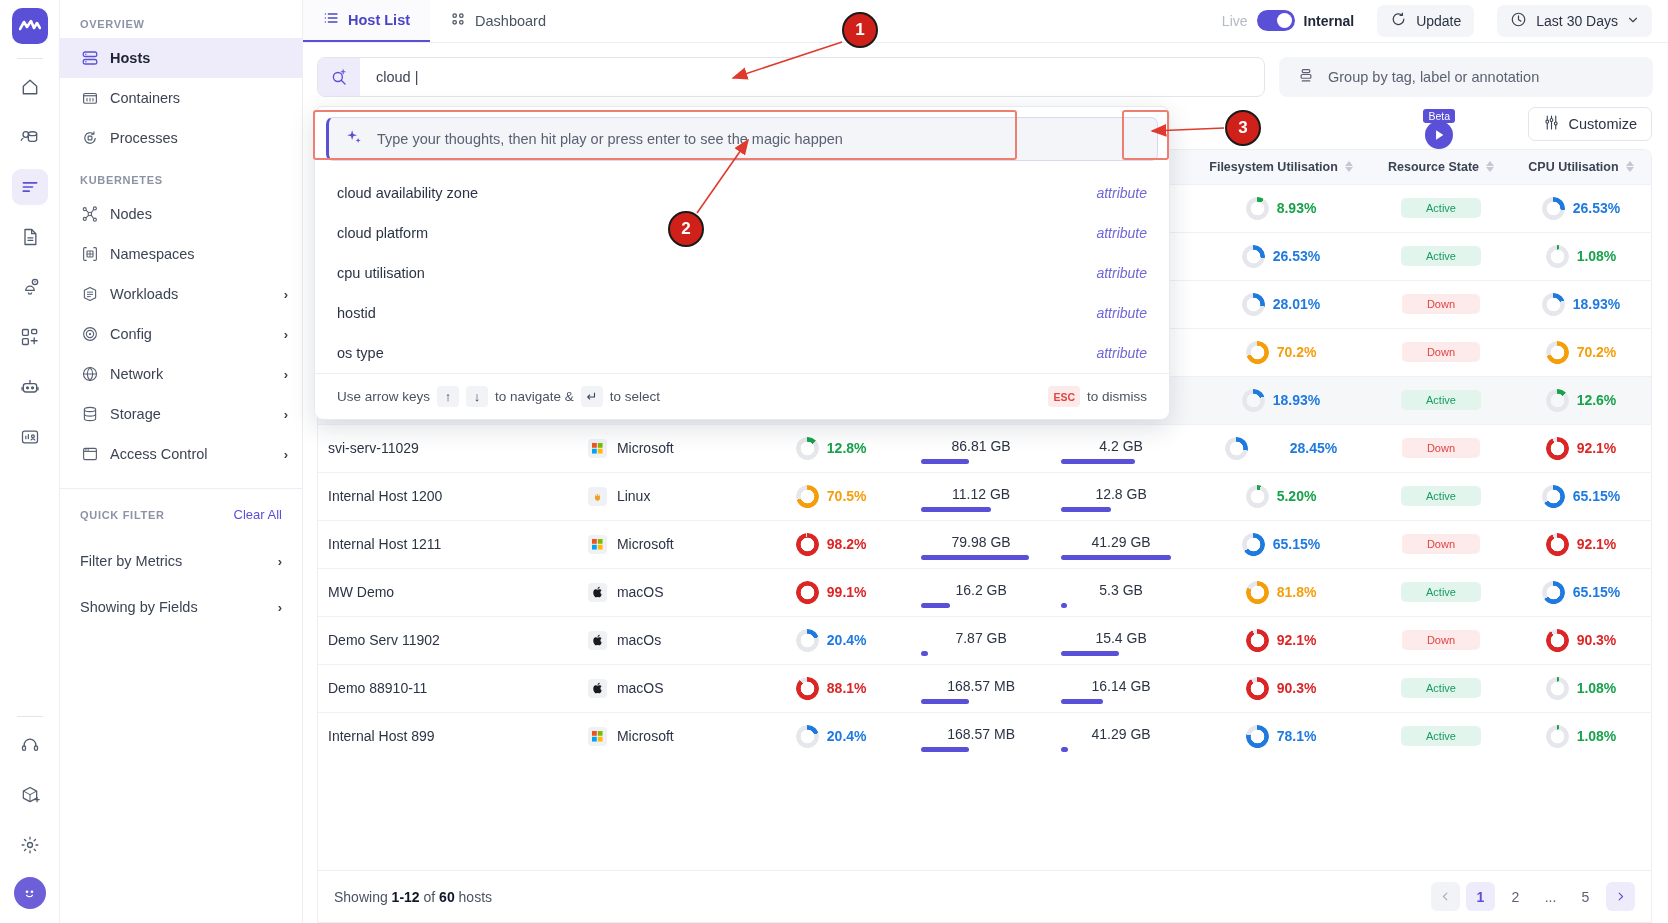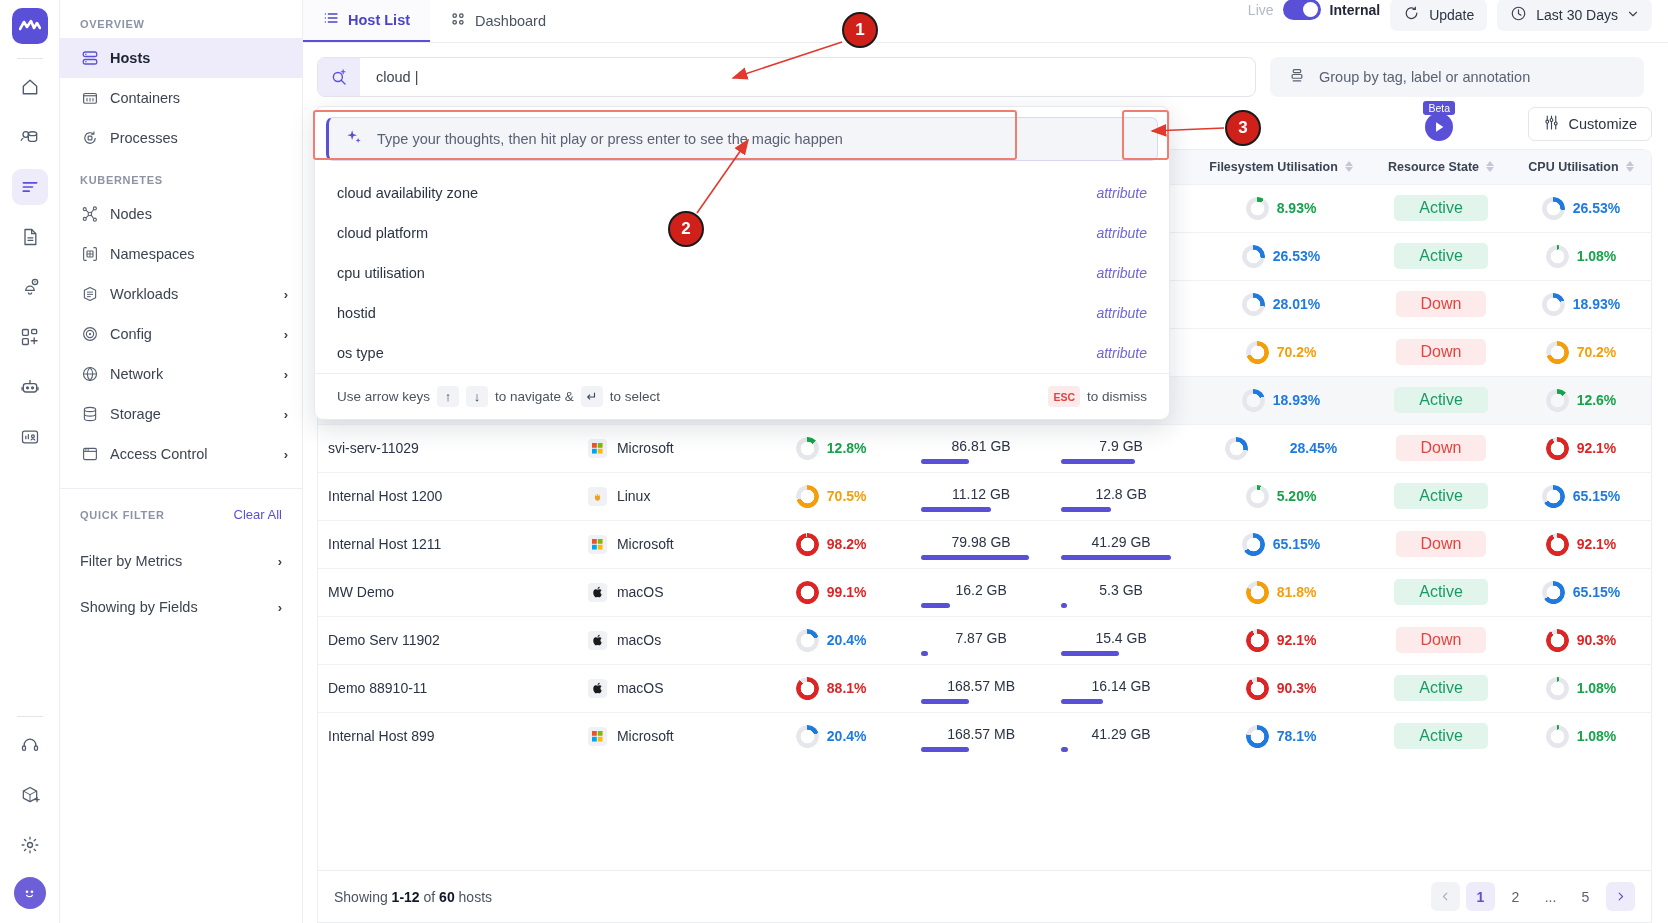--- a/index.html
+++ b/index.html
@@ -84,40 +84,40 @@
   }
   .tabs { display: flex; align-items: stretch; height: 43px; }
   .tab {
     display: flex; align-items: center; gap: 9px; padding: 0 20px;
     font-size: 14.5px; color: #4a5362; cursor: pointer; height: 43px;
   }
   .tab.active {
     color: #4b45c6; font-weight: bold;
     border-bottom: 2.5px solid #5a50d8; background: #fbfbfe;
   }
-  .top-right { margin-left: auto; display: flex; align-items: flex-start; gap: 10px; height: 43px; }
+  .top-right { margin-left: auto; display: flex; align-items: center; gap: 23px; height: 43px; }
   .livehist { display: flex; align-items: center; gap: 9px; font-size: 14px; }
   .lbl-live { color: #b4b9c4; }
   .lbl-hist { color: #22283a; font-weight: bold; }
   .toggle {
     width: 38px; height: 21px; border-radius: 11px; background: #5a50d8;
     position: relative; cursor: pointer;
   }
   .toggle .knob {
     position: absolute; width: 15px; height: 15px; border-radius: 50%;
     background: #fff; top: 3px; right: 3px;
   }
   .pill-btn {
     display: flex; align-items: center; gap: 9px; height: 32px;
     padding: 0 13px; border-radius: 7px; background: #f4f5f8;
     font-size: 14px; color: #2b3445; cursor: pointer;
   }
 
   
-  .search-row { display: flex; gap: 14px; padding: 14px 24px 0 14px; }
+  .search-row { display: flex; gap: 14px; padding: 14px 15px 0 14px; }
   .qbox {
     flex: 1 1 auto; height: 40px; border: 1px solid #e3e5ec; border-radius: 8px;
     display: flex; align-items: center; background: #fff; position: relative;
   }
   .qbox-ic {
     width: 42px; height: 38px; background: #eeecfb; border-radius: 7px 0 0 7px;
     display: flex; align-items: center; justify-content: center; color: #5a50d8;
   }
   .qbox-val { padding-left: 16px; font-size: 14.5px; color: #3c4454; }
   .groupbox {
@@ -161,21 +161,21 @@
   }
   .metric { display: flex; align-items: center; gap: 8px; justify-content: center; }
   .metric .val { font-weight: bold; font-size: 14px; }
   .donut { width: 23px; height: 23px; border-radius: 50%; flex: 0 0 23px; }
   .sizecell { text-align: center; padding-top: 6px; }
   .sizecell .szv { font-size: 14px; color: #2b3445; display: block; margin-bottom: 5px;}
   .bar { height: 5px; border-radius: 3px; background: #e6e7ec; width: 72px; margin: 0 auto; overflow: hidden; }
   .bar > span { display: block; height: 5px; border-radius: 3px; background: #5a50d8; }
   .badge {
     display: inline-block; padding: 4px 25px; border-radius: 5px;
-    font-size: 16px;
+    font-size: 11px;
   }
   .badge.active { background: #e2f5ec; color: #1a9a62; }
   .badge.down { background: #fdeaea; color: #e0453f; }
   .cellc { text-align: center; }
 
   
   .tfooter {
     height: 52px; margin: 0 16px 0 14px; border: 1px solid #eceef3; border-top: none;
     display: flex; align-items: center; justify-content: space-between;
     padding: 0 16px; font-size: 14px; color: #4a5362; background: #fff;
@@ -214,21 +214,21 @@
   }
   .dd-foot .grp { display: flex; align-items: center; gap: 7px; }
   .key {
     min-width: 22px; height: 21px; background: #f2f3f6; border-radius: 4px;
     display: inline-flex; align-items: center; justify-content: center;
     font-size: 13px; color: #3c4454; padding: 0 5px;
   }
   .key.esc { background: #fdeaea; color: #e0453f; font-size: 10.5px; font-weight: bold; }
 
   
-  .play-wrap { position: absolute; left: 1122px; top: 113px; z-index: 32; }
+  .play-wrap { position: absolute; left: 1122px; top: 121px; z-index: 32; }
   .beta {
     position: absolute; right: -2px; top: -12px; background: #5a50d8; color: #fff;
     font-size: 10.5px; border-radius: 3px; padding: 1px 5px;
   }
   .play {
     width: 28px; height: 28px; border-radius: 50%; background: #5a50d8;
     display: flex; align-items: center; justify-content: center; color: #fff;
     cursor: pointer;
   }
   .anno-box { position: absolute; border: 2px solid #ef7e72; border-radius: 3px; z-index: 50; }
@@ -784,21 +784,21 @@
                   <span>Microsoft</span>
                 </div>
               </td>
               <td>
                 <div class="metric">
                   <span class="donut" style="background: conic-gradient(rgb(22, 163, 74) 0%, rgb(22, 163, 74) 13%, rgb(230, 231, 236) 13%, rgb(230, 231, 236) 100%); mask: radial-gradient(circle, transparent 0px, transparent 6.6px, rgb(0, 0, 0) 7.1px);"></span>
                   <span class="val" style="color: rgb(22, 163, 74);">12.8%</span>
                 </div>
               </td>
               <td class="sizecell"><span class="szv">86.81 GB</span><span class="bar"><span style="width:40%"></span></span></td>
-              <td class="sizecell"><span class="szv">7.9 GB</span><span class="bar"><span style="width:62%"></span></span></td>
+              <td class="sizecell"><span class="szv">4.2 GB</span><span class="bar"><span style="width:62%"></span></span></td>
               <td>
                 <div class="metric">
                   <span class="donut" style="background: conic-gradient(rgb(31, 122, 224) 0%, rgb(31, 122, 224) 28%, rgb(230, 231, 236) 28%, rgb(230, 231, 236) 100%); mask: radial-gradient(circle, transparent 0px, transparent 6.6px, rgb(0, 0, 0) 7.1px);"></span>
                   <span class="val" style="color: rgb(31, 122, 224); margin-left: 34px;">28.45%</span>
                 </div>
               </td>
               <td class="cellc"><span class="badge down">Down</span></td>
               <td>
                 <div class="metric">
                   <span class="donut" style="background: conic-gradient(rgb(220, 38, 38) 0%, rgb(220, 38, 38) 92%, rgb(230, 231, 236) 92%, rgb(230, 231, 236) 100%); mask: radial-gradient(circle, transparent 0px, transparent 6.6px, rgb(0, 0, 0) 7.1px);"></span>

